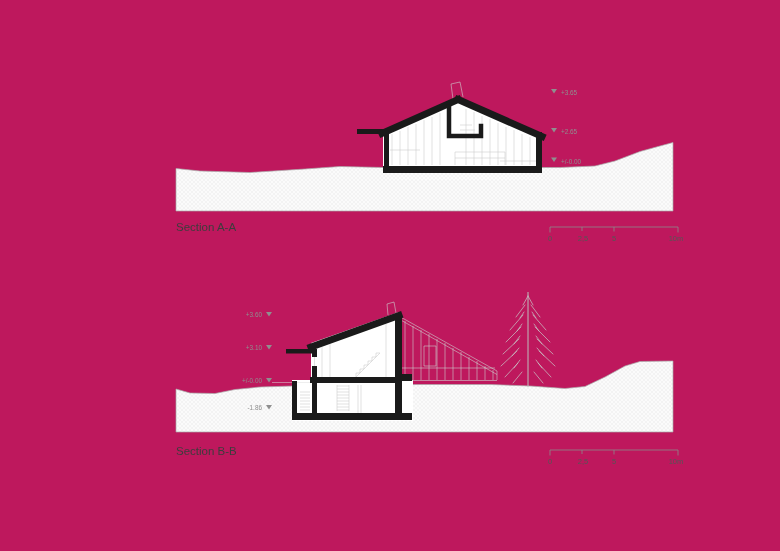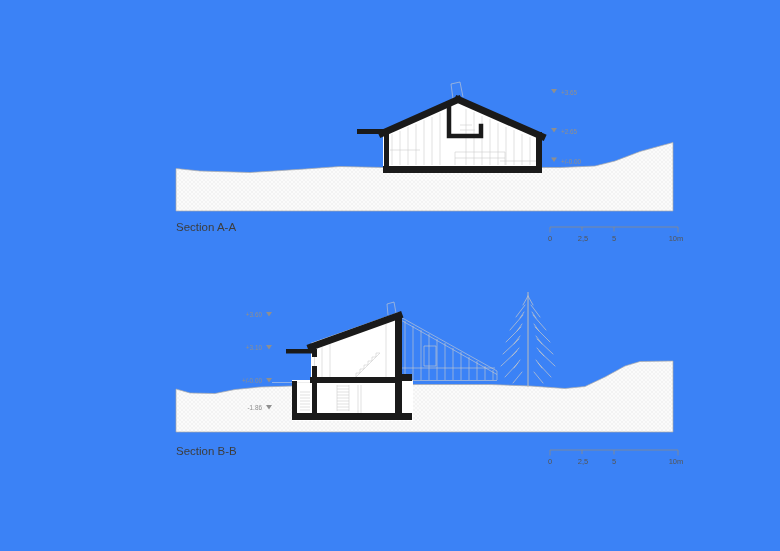--- a/index.html
+++ b/index.html
@@ -1,16 +1,16 @@
 <!DOCTYPE html>
 <html><head>
 <meta charset="utf-8">
 <style>
   html,body{margin:0;padding:0;background:#ffffff;}
-  .canvas{position:relative;width:780px;height:551px;background:#3b82f6;overflow:hidden;}
+  .canvas{position:relative;width:780px;height:551px;background:#be185d;overflow:hidden;}
   svg{display:block;}
   text{font-family:"Liberation Sans","DejaVu Sans",sans-serif;}
   .title-text{font-size:11.5px;fill:#3d3d3d;}
   .marker-text{font-size:6.4px;fill:#8f8f8f;}
   .scale-text{font-size:7.5px;fill:#555555;}
   .thin{stroke:#cfcfcf;stroke-width:0.6;fill:none;}
   .thin-lt{stroke:#dcdcdc;stroke-width:0.5;fill:none;}
   .terrain{fill:url(#hatch);stroke:#ababab;stroke-width:0.7;stroke-linejoin:round;}
   .cut{fill:#1a1a1a;stroke:none;}
   .cutline{stroke:#1a1a1a;fill:none;stroke-linecap:square;}

